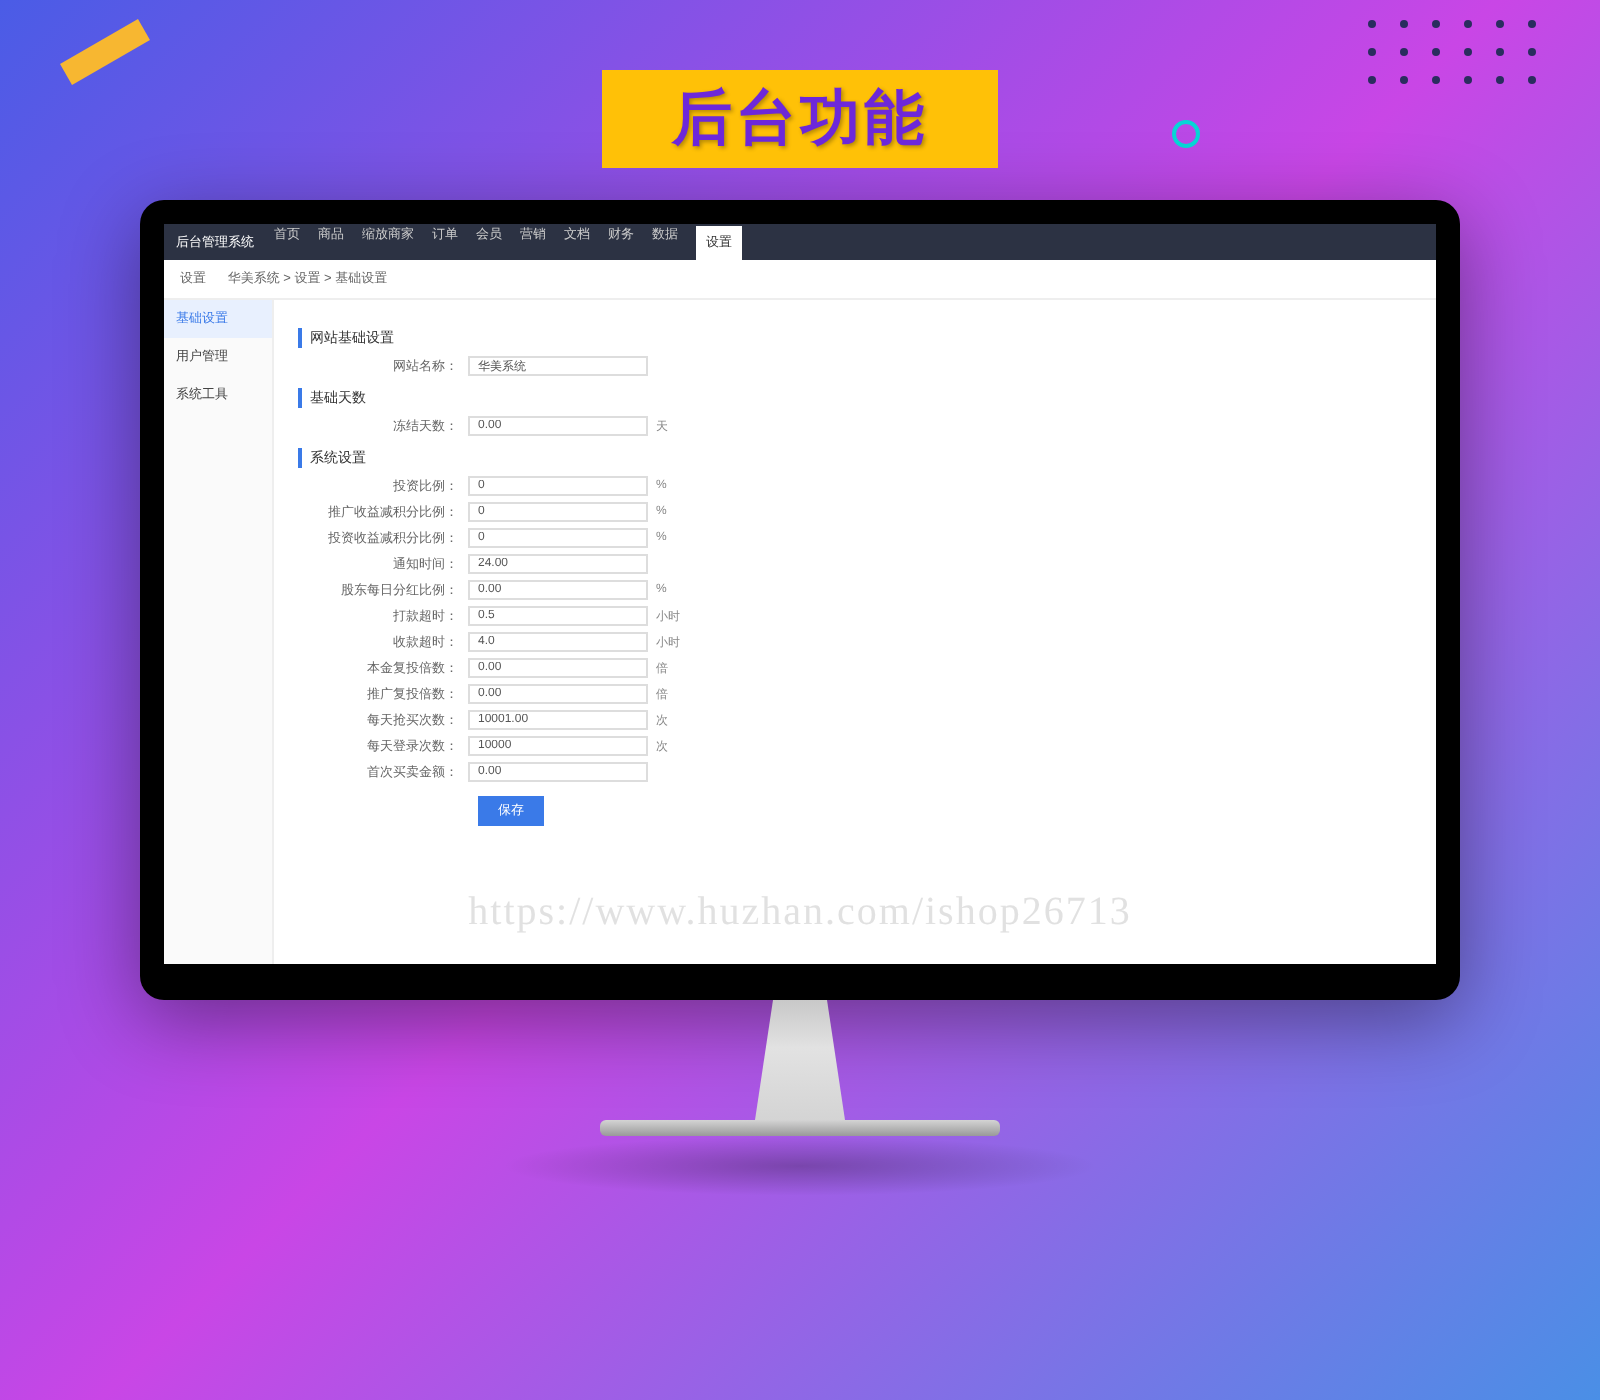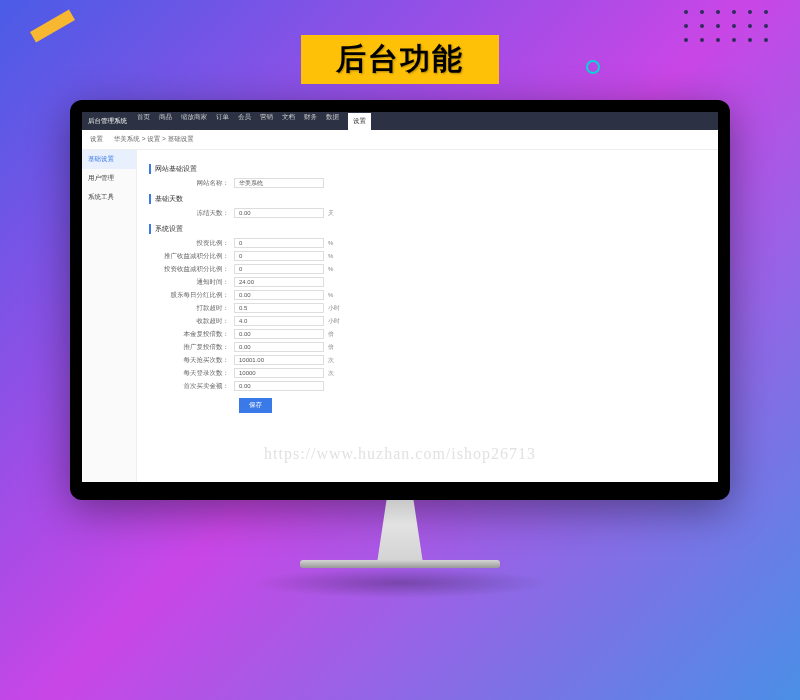--- a/index.html
+++ b/index.html
@@ -35,21 +35,21 @@
 }
 .title-banner {
   position: absolute;
   top: 35px; left: 50%;
   transform: translateX(-50%);
   background: #ffc107;
   padding: 4px 35px;
   z-index: 2;
 }
 .title-banner span {
-  color: #000000;
+  color: #6d28d9;
   font-size: 30px;
   font-weight: 800;
   text-shadow: 1px 1px 2px rgba(0,0,0,.3);
   letter-spacing: 2px;
 }
 .monitor {
   position: absolute;
   top: 100px; left: 50%;
   transform: translateX(-50%);
   width: 660px;
@@ -158,21 +158,21 @@
   font-size: 6.5px;
   margin-left: 90px;
   margin-top: 4px;
   cursor: pointer;
 }
 .watermark {
   position: absolute;
   top: 445px;
   width: 100%;
   text-align: center;
-  font-size: 16px;
+  font-size: 20px;
   font-family: serif;
   color: rgba(200,200,200,.55);
   letter-spacing: 1px;
   pointer-events: none;
   z-index: 10;
 }
 </style>
 </head>
 <body>
 

